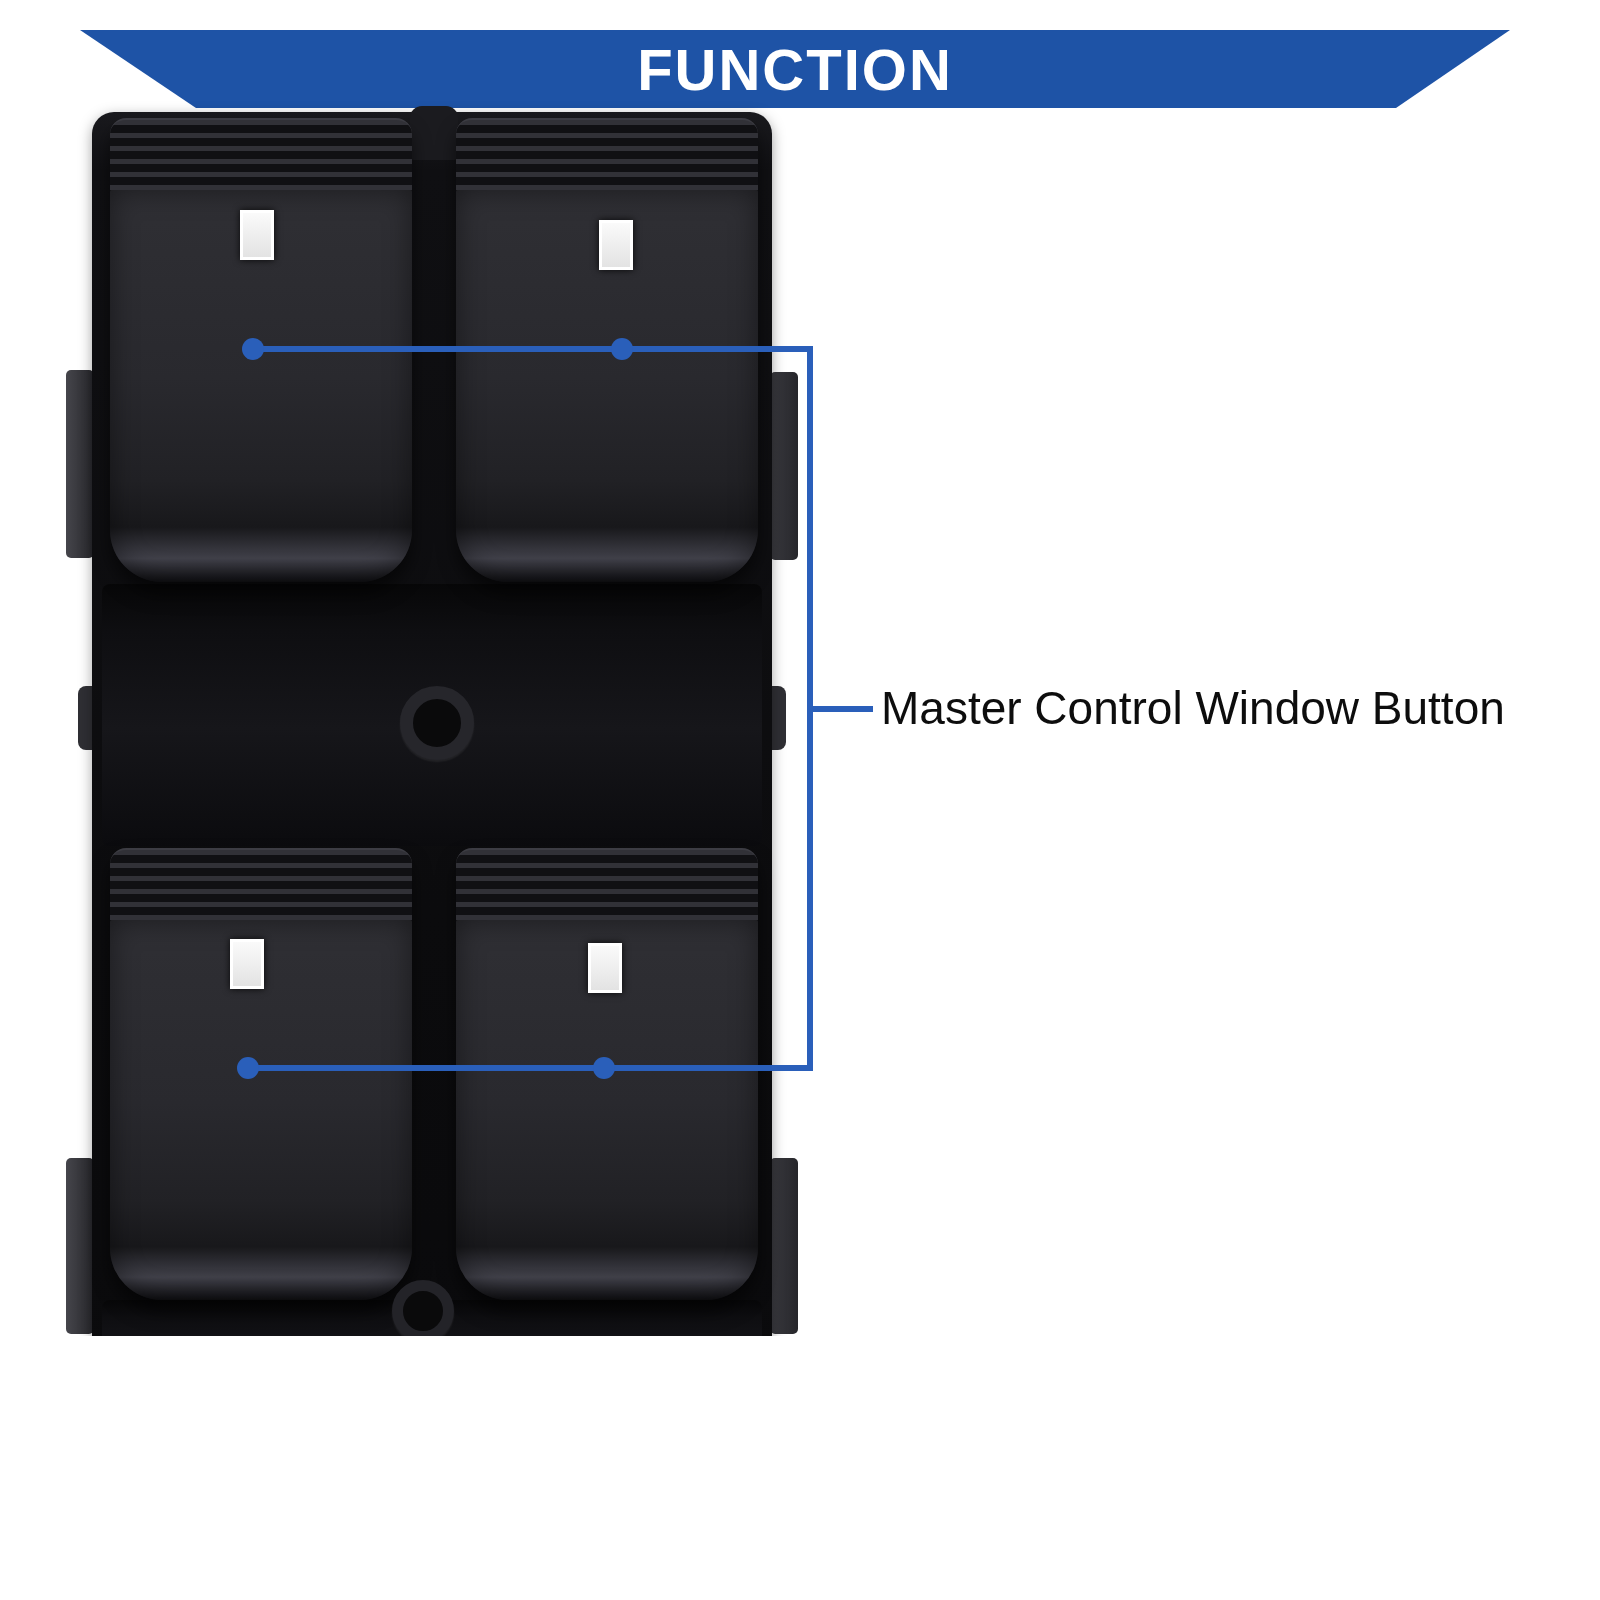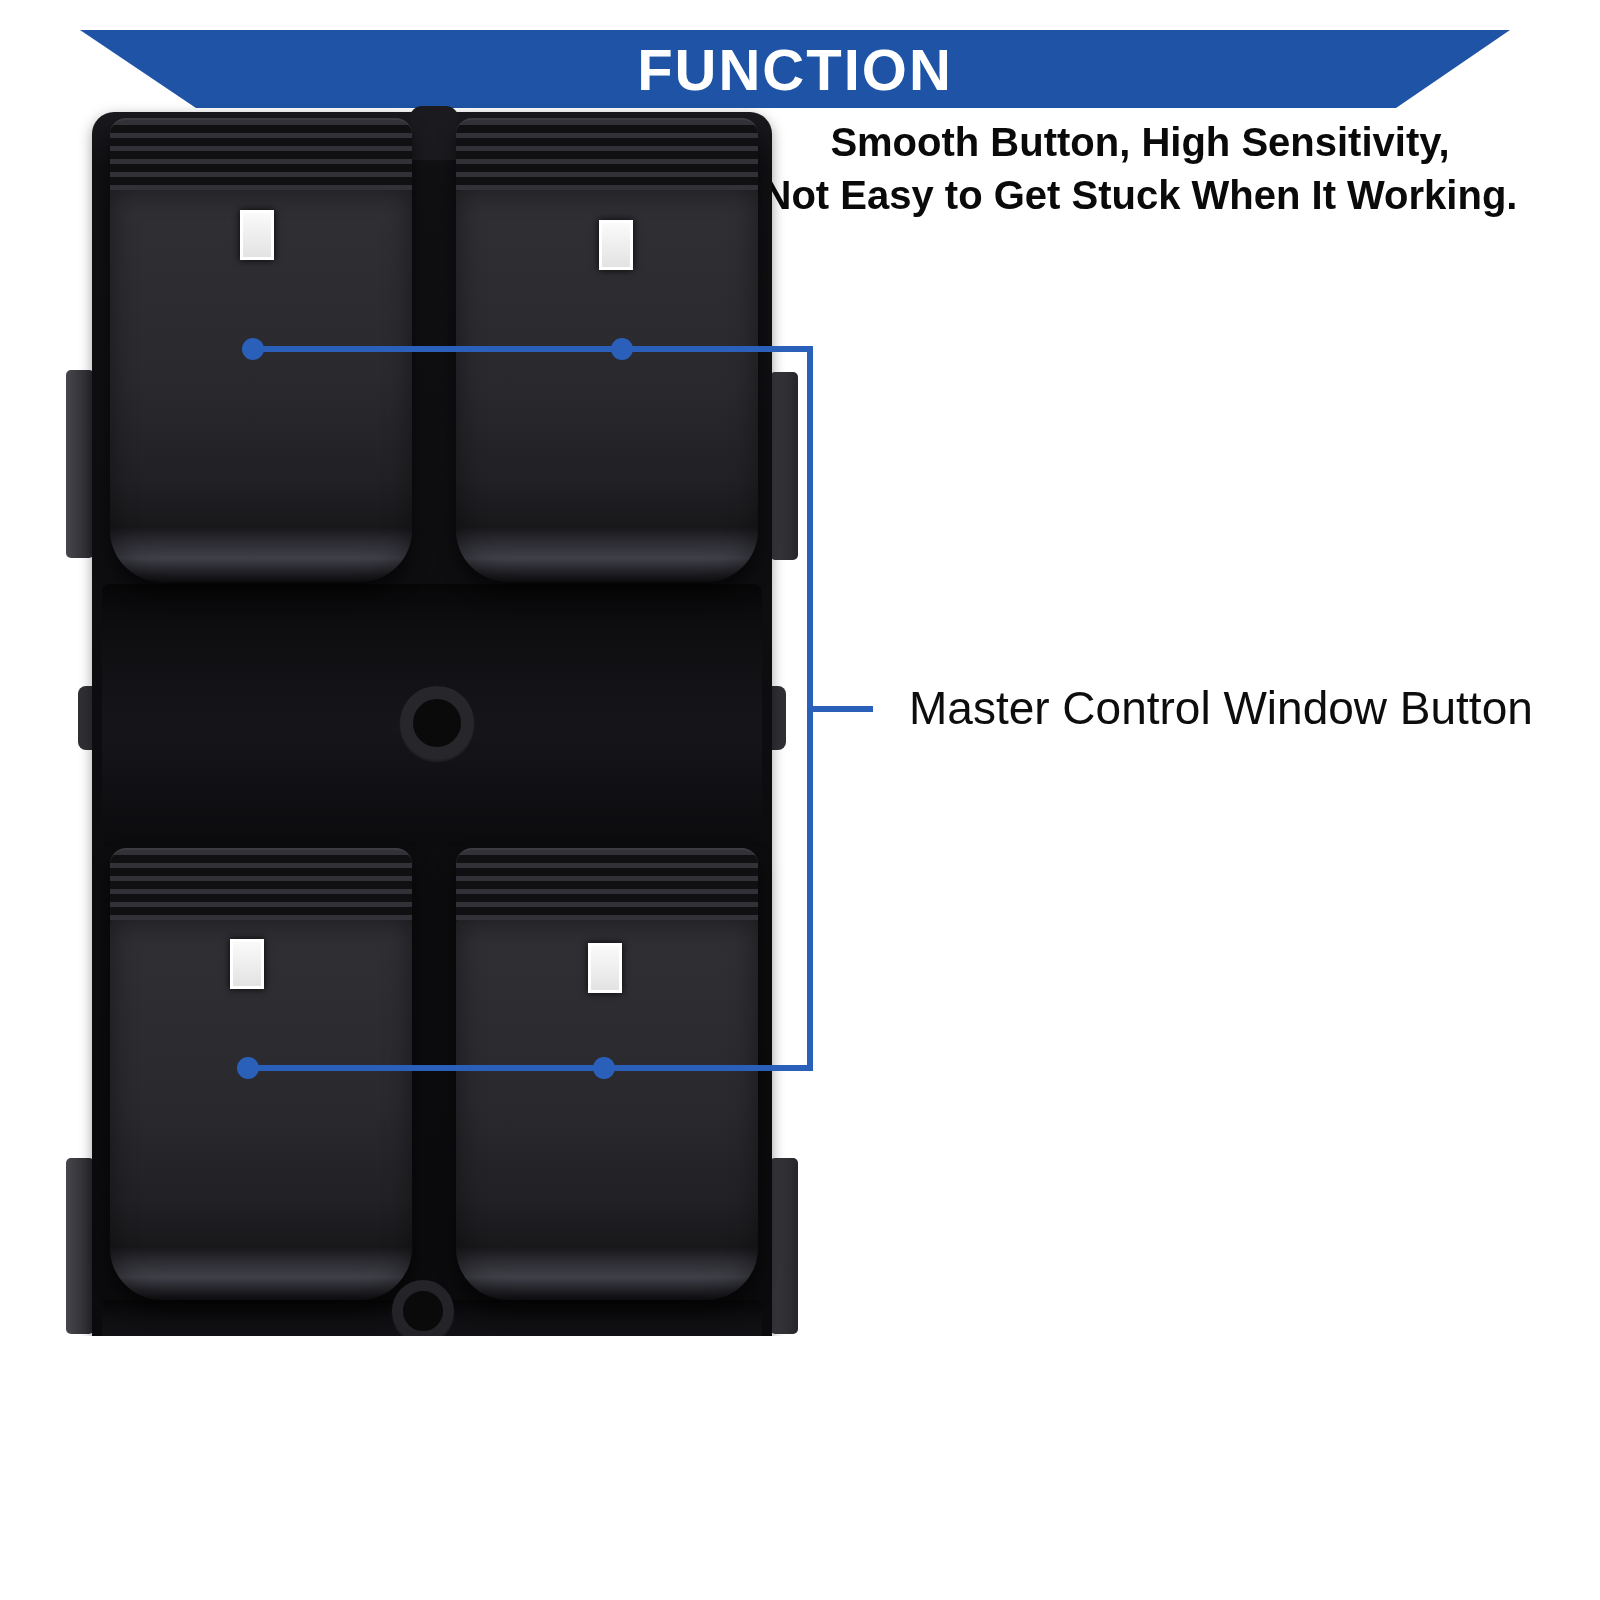--- a/index.html
+++ b/index.html
@@ -78,24 +78,20 @@
 </style>
 </head>
 <body>
 
 <div class="canvas">
 
   <div class="banner">
     <span class="banner-title">FUNCTION</span>
   </div>
 
-  <div class="subtitle">
-    <div>Smooth Button, High Sensitivity,</div>
-    <div>Not Easy to Get Stuck When It Working.</div>
-  </div>
 
   <div class="device">
     <div class="tab tl"></div>
     <div class="tab bl"></div>
     <div class="tab tr"></div>
     <div class="tab br"></div>
     <div class="clip cl"></div>
     <div class="clip cr"></div>
     <div class="nub-bottom"></div>
     <div class="housing"></div>
@@ -142,18 +138,18 @@
   </div>
 
   <div class="cl-line" style="left:253px;top:346px;width:560px;height:6px;"></div>
   <div class="cl-dot" style="left:242px;top:338px;"></div>
   <div class="cl-dot" style="left:611px;top:338px;"></div>
   <div class="cl-line" style="left:807px;top:346px;width:6px;height:725px;"></div>
   <div class="cl-line" style="left:248px;top:1065px;width:565px;height:6px;"></div>
   <div class="cl-dot" style="left:237px;top:1057px;"></div>
   <div class="cl-dot" style="left:593px;top:1057px;"></div>
   <div class="cl-line" style="left:807px;top:706px;width:66px;height:6px;"></div>
-  <div class="cl-label" style="left:881px;top:683px;margin-left:28px;">Master Control Window Button</div>
+  <div class="cl-label" style="left:881px;top:683px;">Master Control Window Button</div>
 
   <div class="cl-line" style="left:395px;top:1489px;width:478px;height:6px;"></div>
   <div class="cl-dot" style="left:384px;top:1481px;"></div>
 
 </div>
 
 </body></html>

